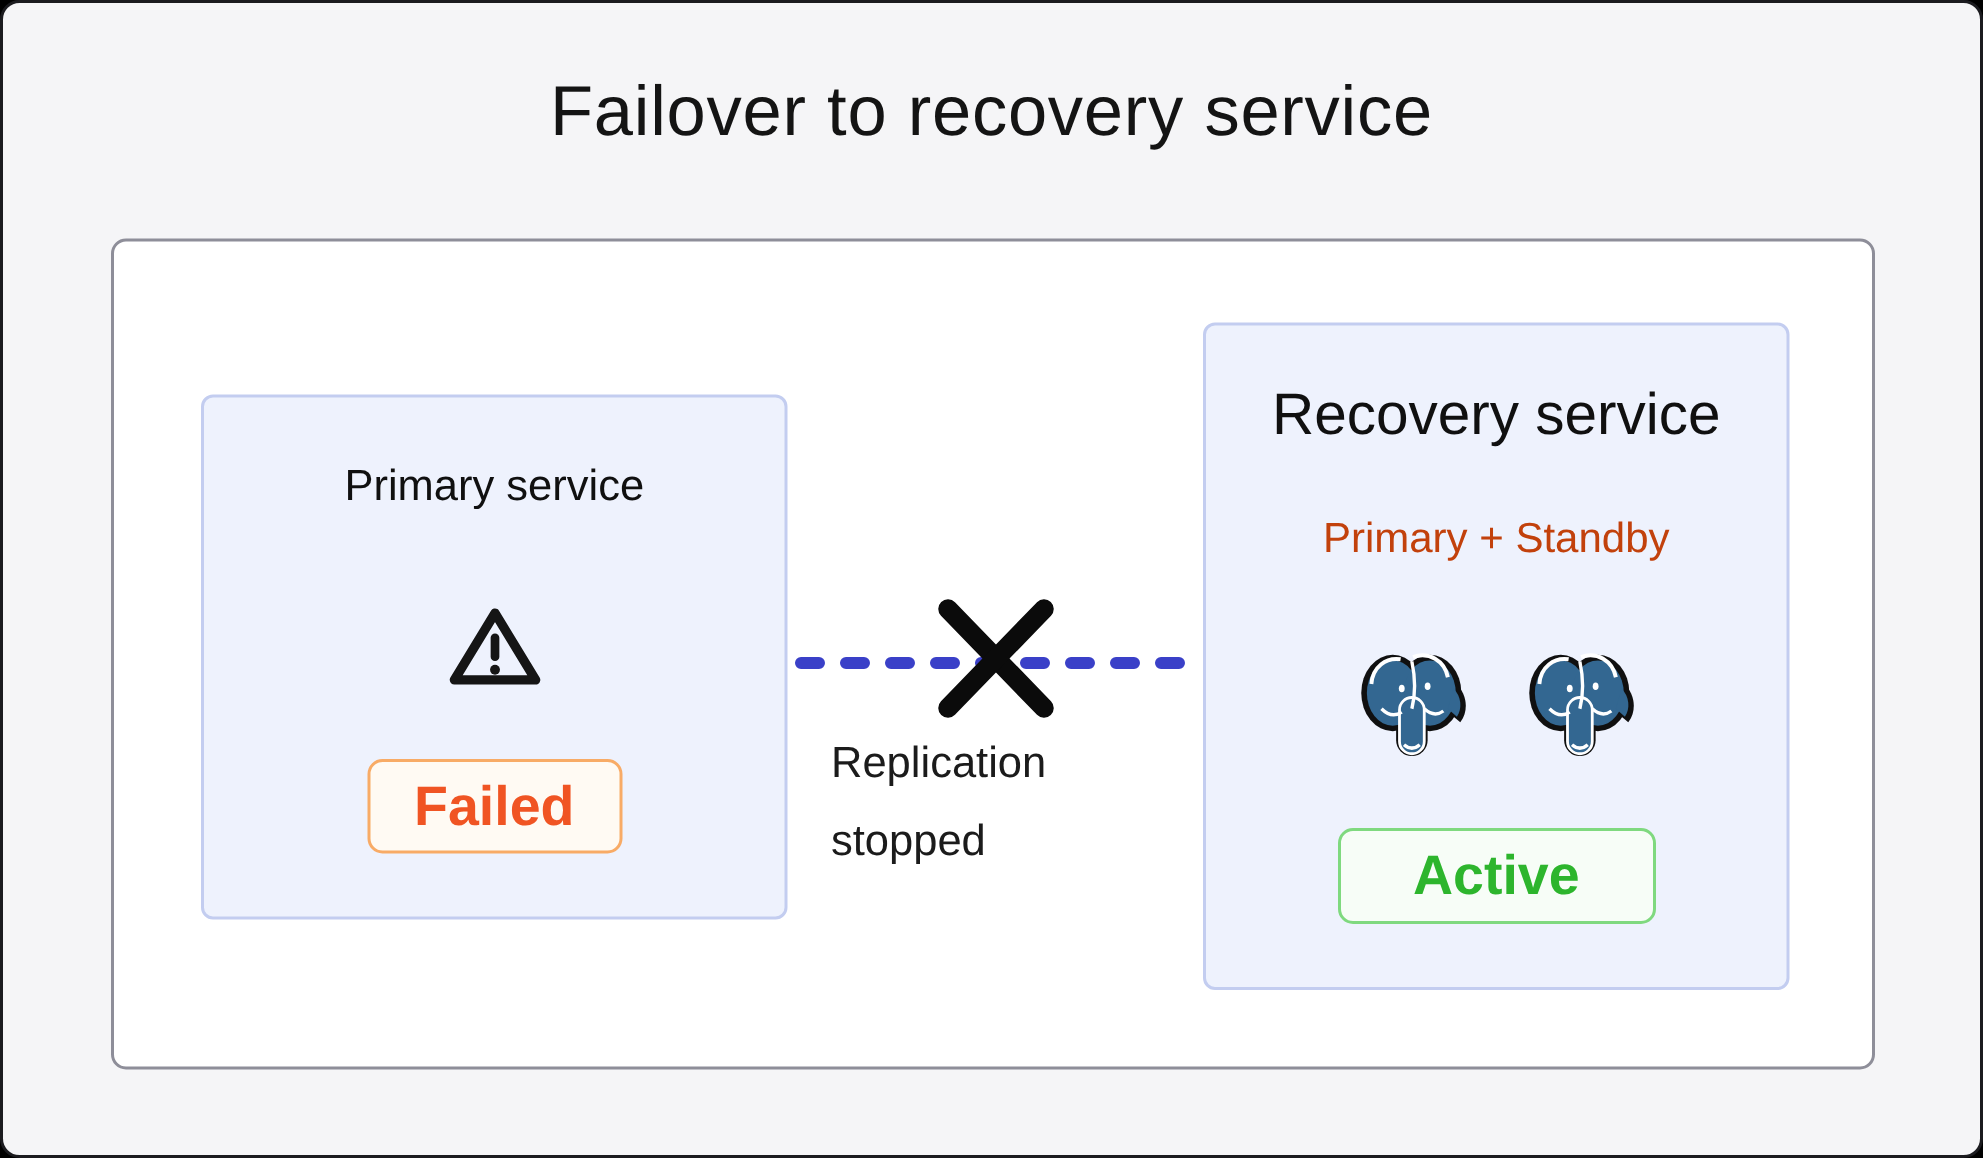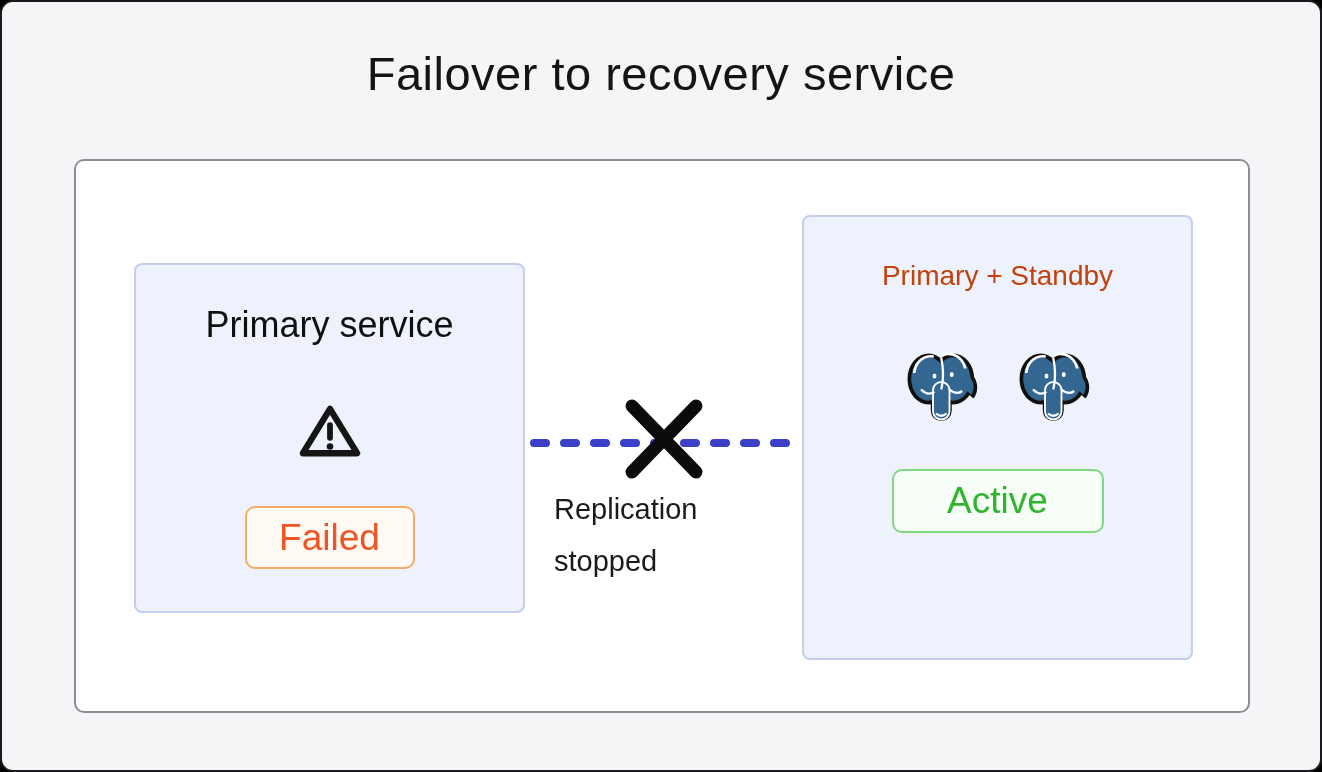--- a/index.html
+++ b/index.html
@@ -27,28 +27,28 @@
     position:absolute; left:72px; top:157px; width:1176px; height:554px;
     background:var(--panel-bg); border:2px solid var(--panel-border); border-radius:10px;
   }
   .node{
     position:absolute; background:var(--node-bg);
     border:2px solid var(--node-border); border-radius:8px;
     display:flex; flex-direction:column; align-items:center;
   }
   .node.primary{ left:58px; top:102px; width:391px; height:350px; }
   .node.recovery{ left:726px; top:54px; width:391px; height:445px; }
-  .node-heading{ font-size:36px; font-weight:400; color:#101010; margin-top:38px; line-height:43px; }
+  .node-heading{ font-size:29px; font-weight:400; color:#101010; margin-top:38px; line-height:43px; }
   .node.recovery .node-heading{ font-size:39px; margin-top:36px; line-height:47px; }
   .node-sub{ font-size:28px; color:#c2410c; margin-top:42px; line-height:34px; }
   .warn-wrap{ margin-top:56px; height:58px; }
   .pg-row{ display:flex; gap:40px; margin-top:54px; height:76px; }
   .badge{
     border-radius:10px; display:flex; align-items:center; justify-content:center;
-    font-size:37px; font-weight:400;
+    font-size:37px; font-weight:700;
   }
   .badge.failed{ margin-top:46px; width:170px; height:63px;
     background:var(--failed-bg); border:2px solid var(--failed-border); color:var(--failed-text); }
   .badge.active{ margin-top:46px; width:212px; height:64px;
     background:var(--active-bg); border:2px solid var(--active-border); color:var(--active-text); }
   .link-line{ position:absolute; left:450px; top:273px; width:278px; height:10px; }
   .link-x{ position:absolute; left:545px; top:237px; width:86px; height:82px; }
   .link-caption{
     position:absolute; left:478px; top:322px; width:224px; text-align:left;
     font-size:29px; line-height:52px; color:#1b1b1b;
@@ -84,20 +84,21 @@
     </div>
     <div class="link-x">
       <svg width="86" height="82" viewBox="0 0 86 82" aria-hidden="true">
         <line x1="11" y1="8" x2="75" y2="74" stroke="#0b0b0b" stroke-width="13" stroke-linecap="round"></line>
         <line x1="75" y1="8" x2="11" y2="74" stroke="#0b0b0b" stroke-width="13" stroke-linecap="round"></line>
       </svg>
     </div>
     <div class="link-caption">Replication stopped</div>
 
     <section class="node recovery">
+      <div class="node-heading">Recovery service</div>
       <div class="node-sub">Primary + Standby</div>
       <div class="pg-row">
         <span>
           <svg width="72" height="76" viewBox="0 0 96 100" aria-hidden="true">
             <g fill="#101010">
               <ellipse cx="30" cy="42" rx="28" ry="34"></ellipse>
               <ellipse cx="63" cy="42" rx="28" ry="34"></ellipse>
               <rect x="33" y="46" width="28" height="52" rx="14"></rect>
               <path d="M86 34 c10 8 12 24 4 34 l-12 -10 z"></path>
             </g>

